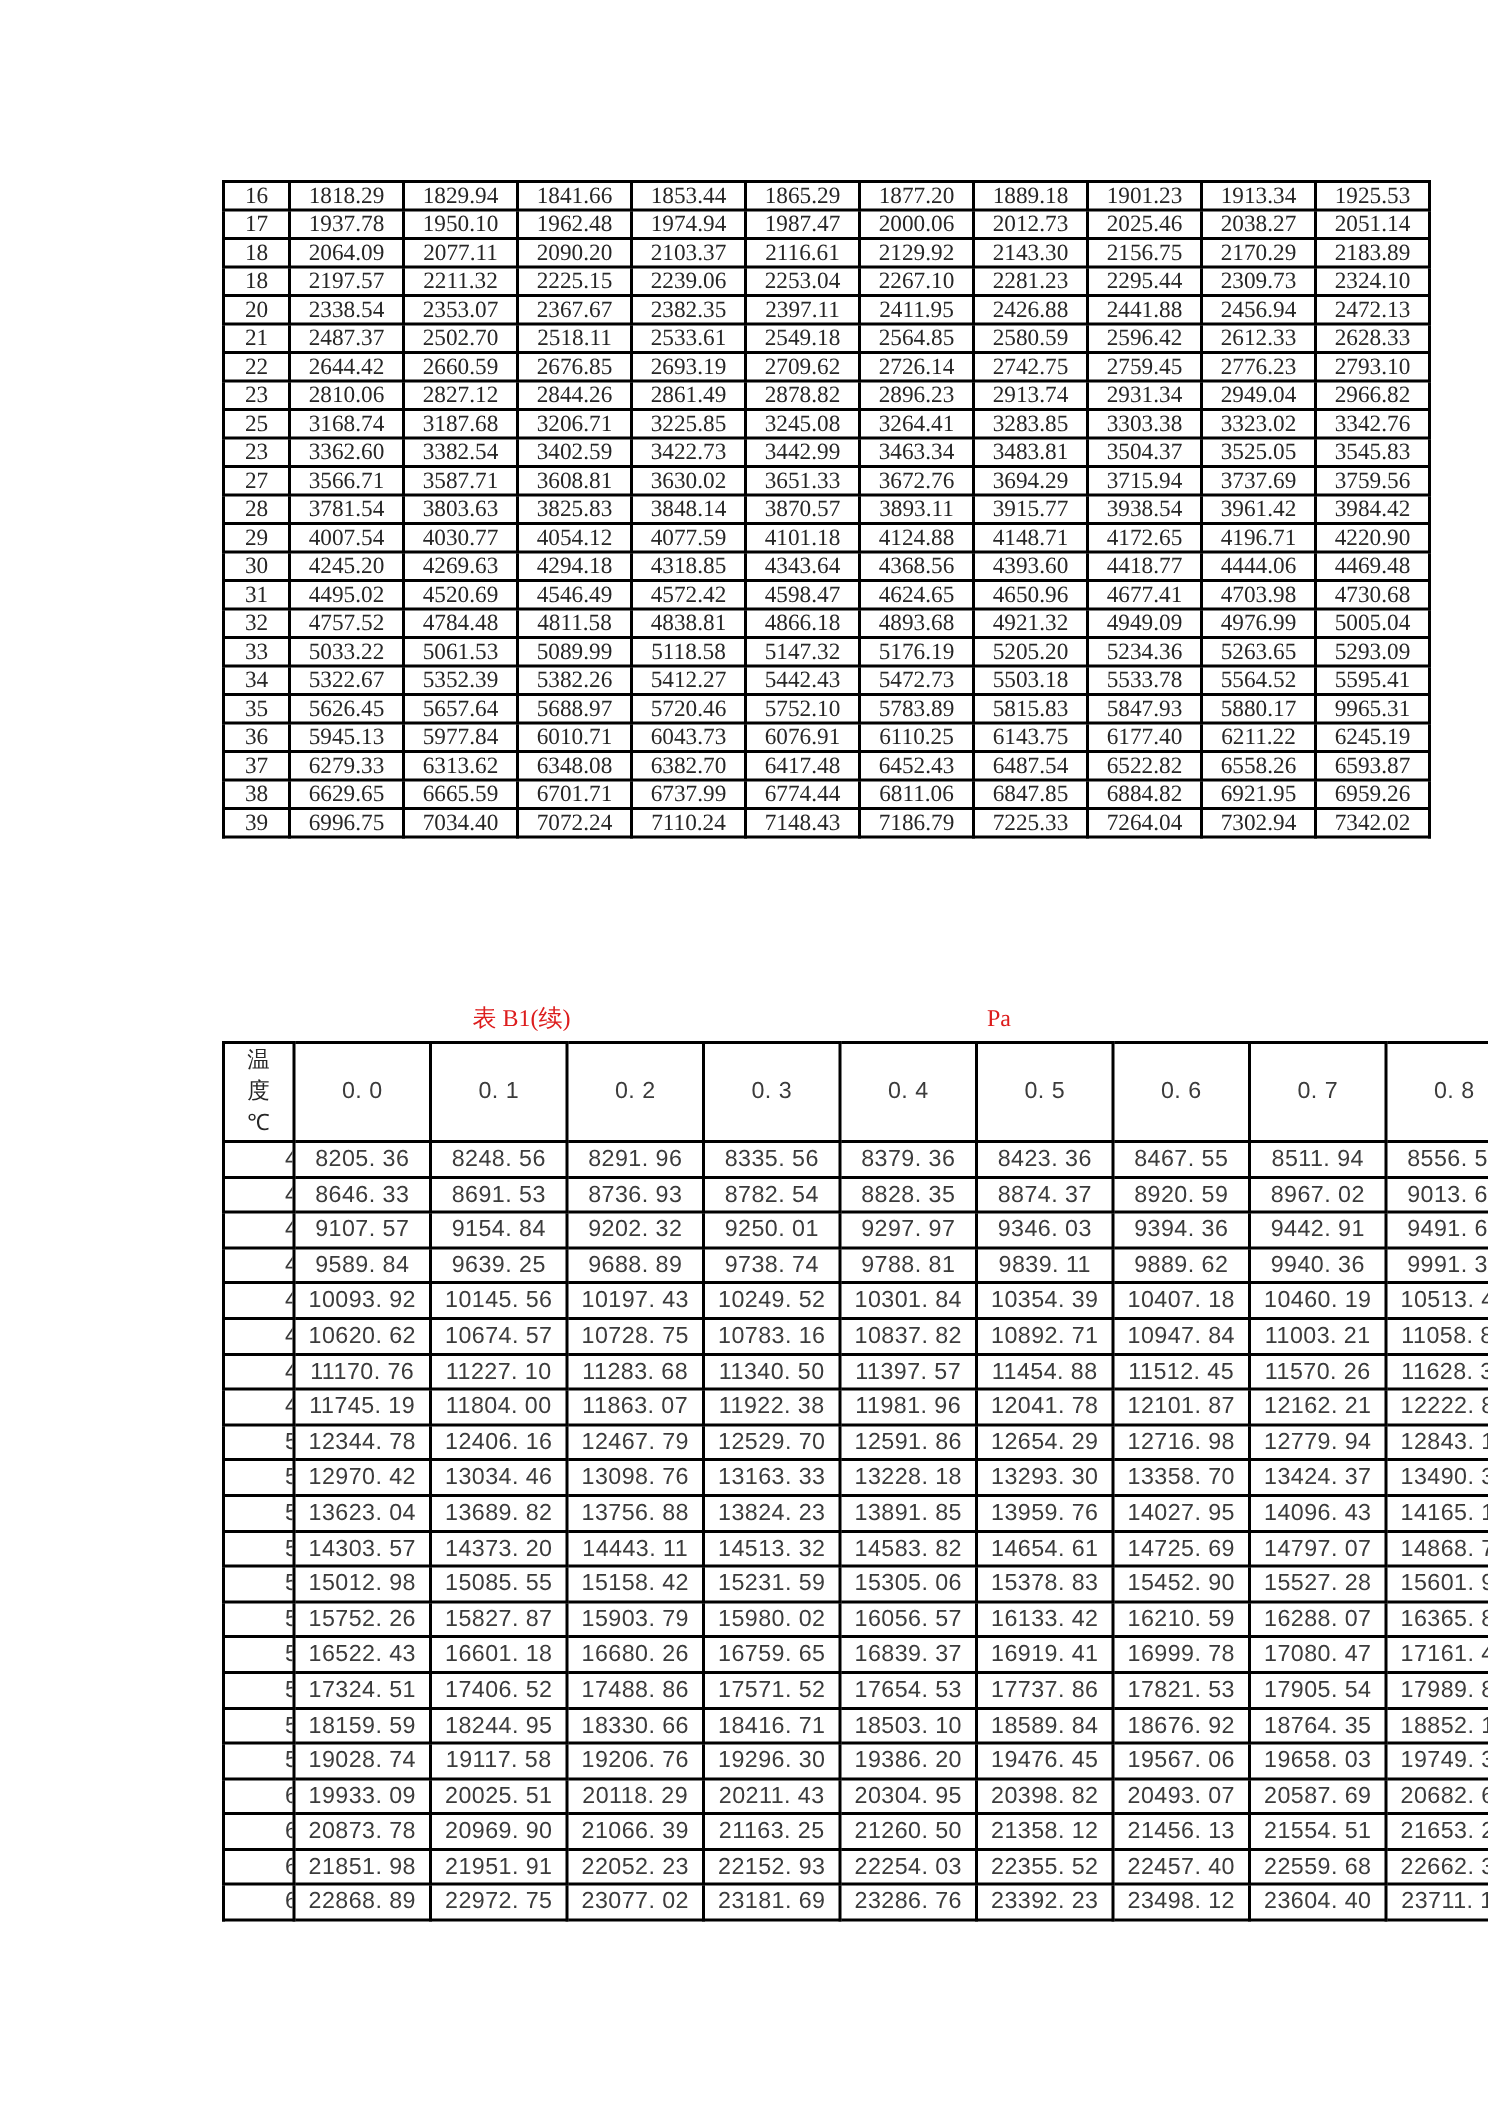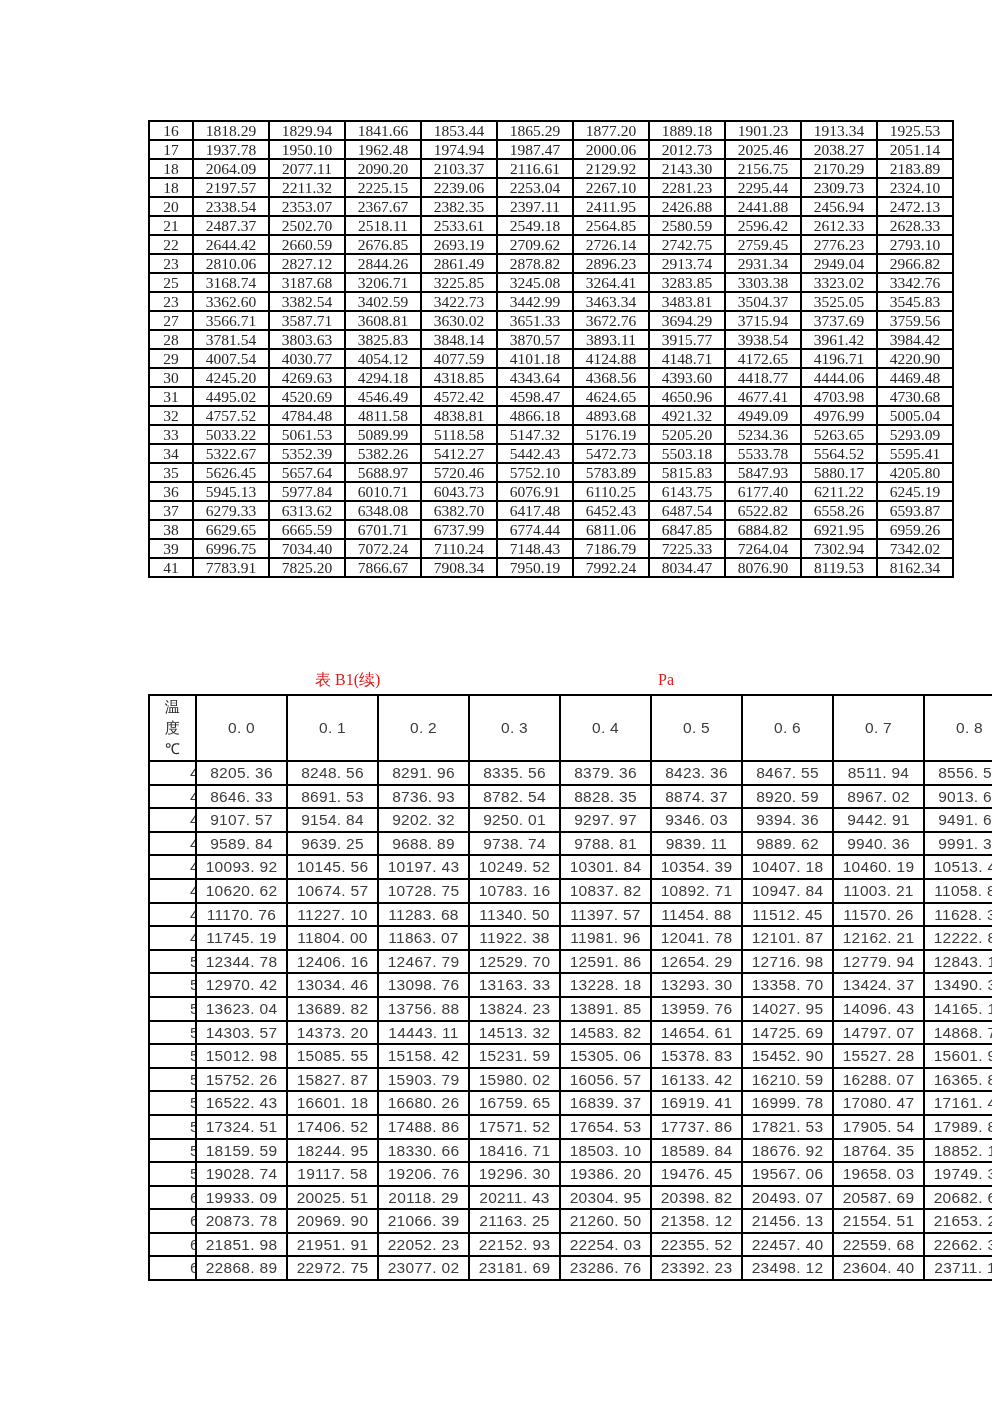--- a/index.html
+++ b/index.html
@@ -276,21 +276,21 @@
           <td class="tempcell">35</td>
           <td class="datacell">5626.45</td>
           <td class="datacell">5657.64</td>
           <td class="datacell">5688.97</td>
           <td class="datacell">5720.46</td>
           <td class="datacell">5752.10</td>
           <td class="datacell">5783.89</td>
           <td class="datacell">5815.83</td>
           <td class="datacell">5847.93</td>
           <td class="datacell">5880.17</td>
-          <td class="datacell">4205.80</td>
+          <td class="datacell">9965.31</td>
         </tr>
         <tr>
           <td class="tempcell">36</td>
           <td class="datacell">5945.13</td>
           <td class="datacell">5977.84</td>
           <td class="datacell">6010.71</td>
           <td class="datacell">6043.73</td>
           <td class="datacell">6076.91</td>
           <td class="datacell">6110.25</td>
           <td class="datacell">6143.75</td>
@@ -329,33 +329,20 @@
           <td class="datacell">6996.75</td>
           <td class="datacell">7034.40</td>
           <td class="datacell">7072.24</td>
           <td class="datacell">7110.24</td>
           <td class="datacell">7148.43</td>
           <td class="datacell">7186.79</td>
           <td class="datacell">7225.33</td>
           <td class="datacell">7264.04</td>
           <td class="datacell">7302.94</td>
           <td class="datacell">7342.02</td>
-        </tr>
-        <tr>
-          <td class="tempcell">41</td>
-          <td class="datacell">7783.91</td>
-          <td class="datacell">7825.20</td>
-          <td class="datacell">7866.67</td>
-          <td class="datacell">7908.34</td>
-          <td class="datacell">7950.19</td>
-          <td class="datacell">7992.24</td>
-          <td class="datacell">8034.47</td>
-          <td class="datacell">8076.90</td>
-          <td class="datacell">8119.53</td>
-          <td class="datacell">8162.34</td>
         </tr>
       </tbody>
   </table>
 
   <span class="cap cap-title">表 B1(续)</span>
   <span class="cap cap-unit">Pa</span>
 
   <div class="t2clip">
     <table class="t2">
       <thead>

